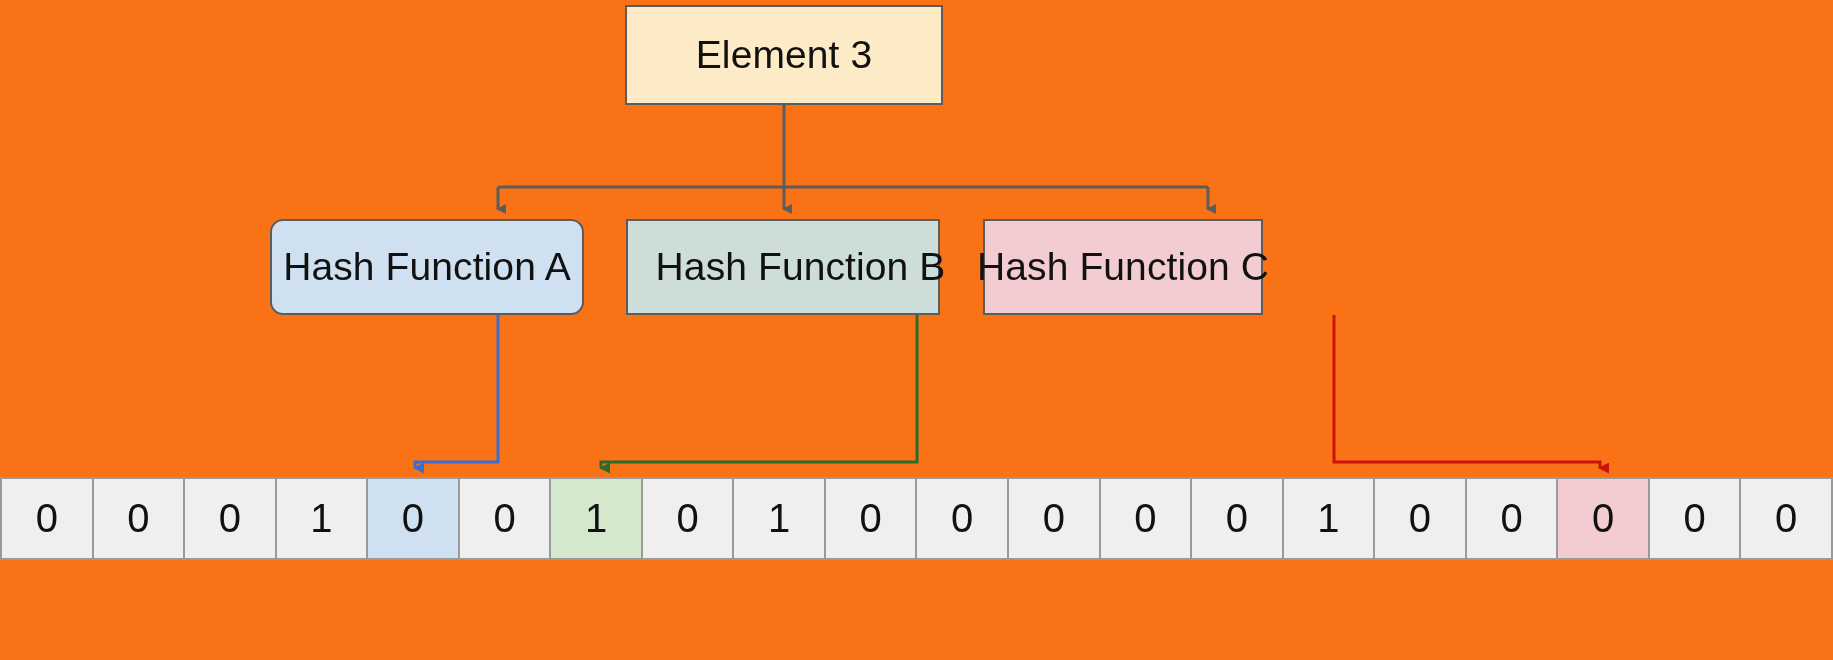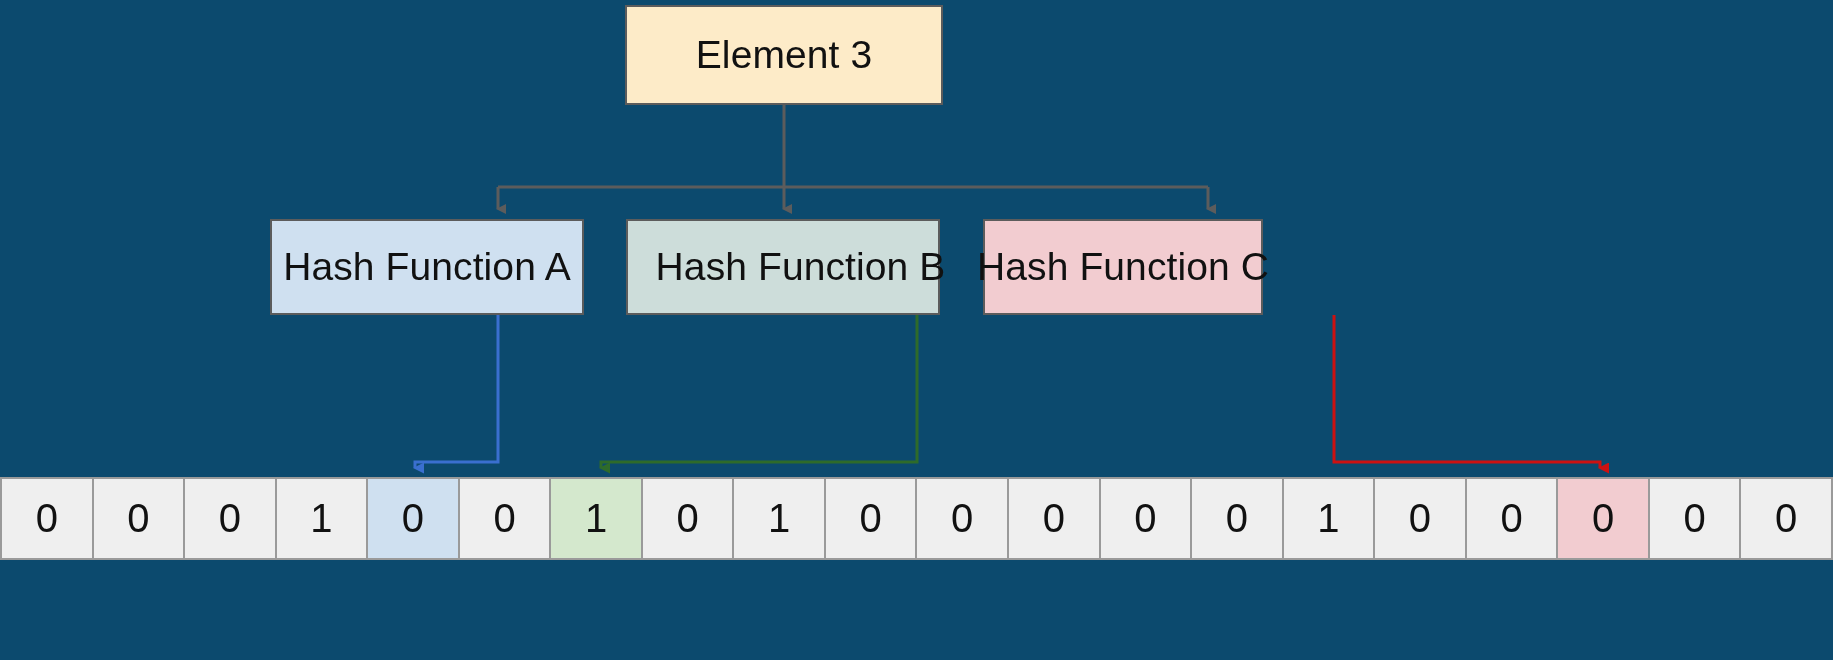--- a/index.html
+++ b/index.html
@@ -8,21 +8,21 @@
     padding: 0;
     background: #ffffff;
   }
   body {
     font-family: "Liberation Sans", sans-serif;
   }
   #stage {
     position: relative;
     width: 1833px;
     height: 660px;
-    background: #0c4a6e;
+    background: #f97316;
     overflow: hidden;
   }
 
   
   #wires {
     position: absolute;
     left: 0; top: 0;
     width: 1833px;
     height: 660px;
     pointer-events: none;
@@ -48,20 +48,21 @@
     width: 318px;
     height: 100px;
     background: #fdebc8;
   }
   #node-hash-a {
     left: 270px;
     top: 219px;
     width: 314px;
     height: 96px;
     background: #cfe0f0;
+    border-radius: 13px;
   }
   #node-hash-b {
     left: 626px;
     top: 219px;
     width: 314px;
     height: 96px;
     background: #cdddda;
     padding-left: 35px;
   }
   #node-hash-c {

